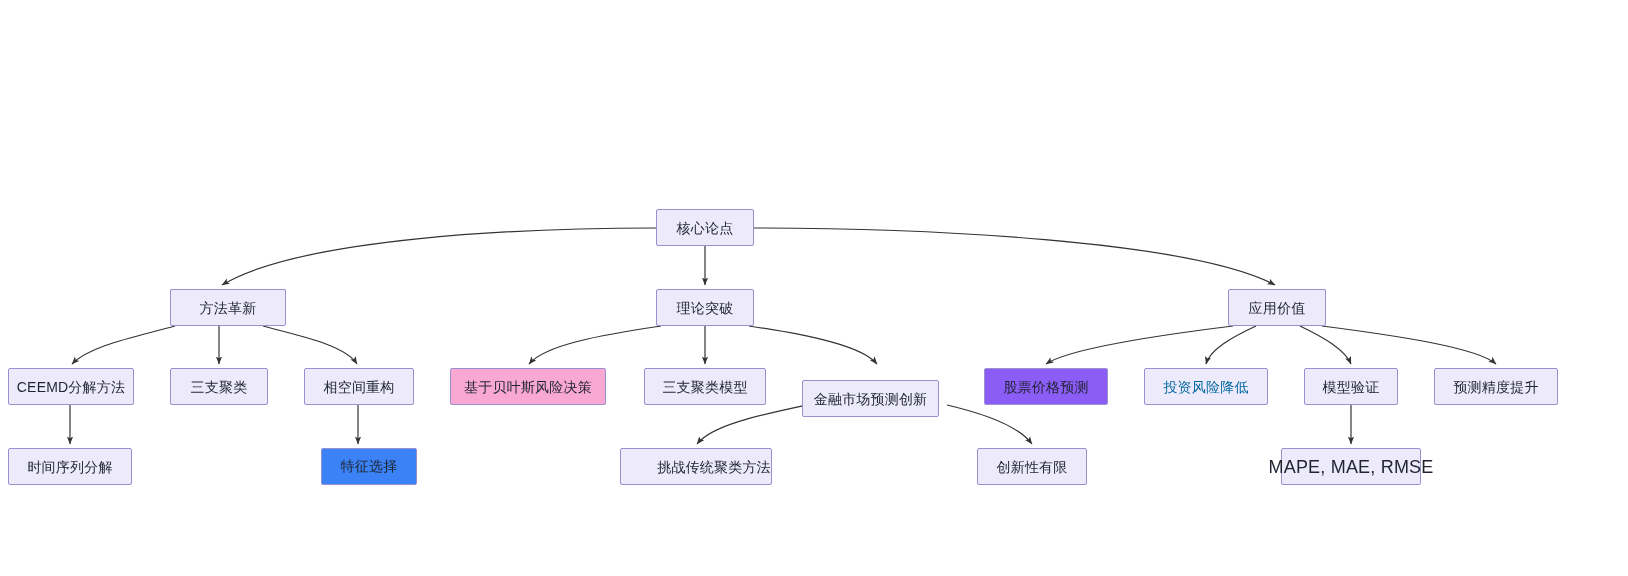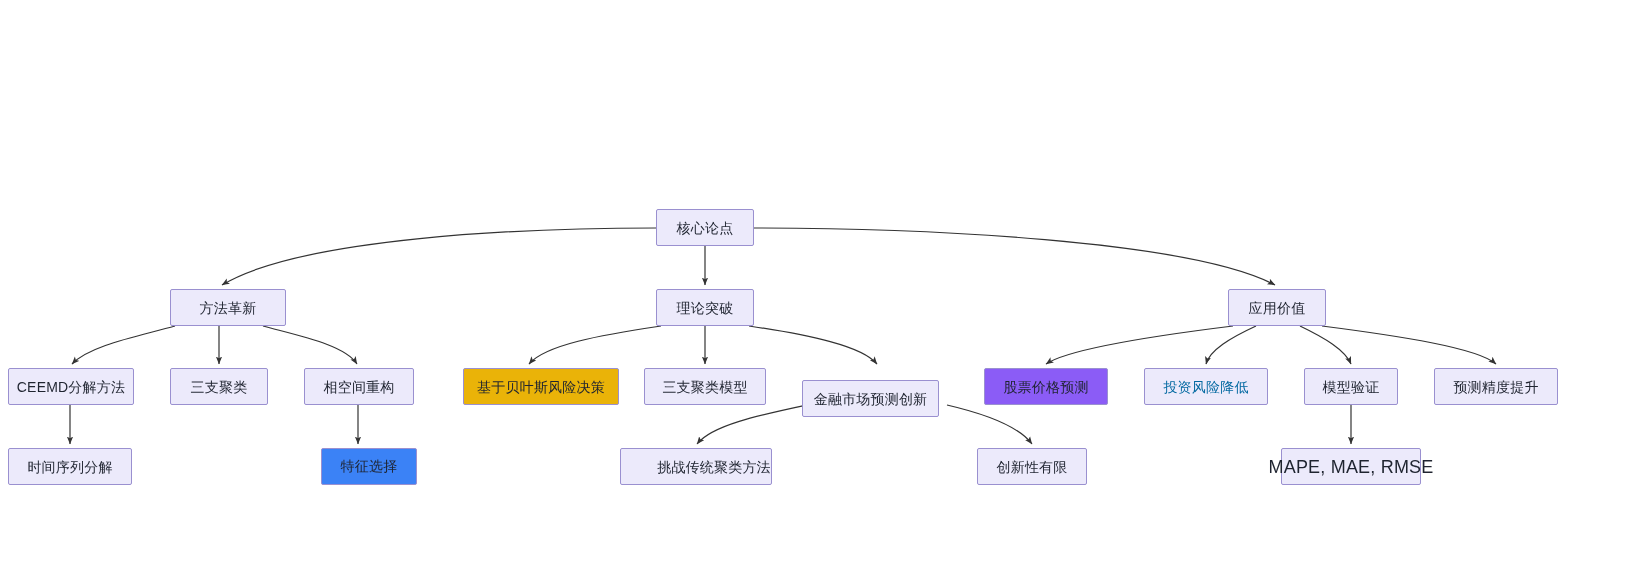--- a/index.html
+++ b/index.html
@@ -104,21 +104,21 @@
       </div>
       <div class="node" style="left: 8px; top: 368px; width: 126px; height: 37px; background: rgb(236, 234, 251); border-color: rgb(154, 144, 208); color: rgb(31, 36, 48);">
         <span class="node-label">CEEMD分解方法</span>
       </div>
       <div class="node" style="left: 170px; top: 368px; width: 98px; height: 37px; background: rgb(236, 234, 251); border-color: rgb(154, 144, 208); color: rgb(31, 36, 48);">
         <span class="node-label">三支聚类</span>
       </div>
       <div class="node" style="left: 304px; top: 368px; width: 110px; height: 37px; background: rgb(236, 234, 251); border-color: rgb(154, 144, 208); color: rgb(31, 36, 48);">
         <span class="node-label">相空间重构</span>
       </div>
-      <div class="node" style="left: 463px; top: 368px; width: 156px; height: 37px; background: #eab308; border-color: rgb(154, 144, 208); color: rgb(31, 36, 48);">
+      <div class="node" style="left: 450px; top: 368px; width: 156px; height: 37px; background: #f9a8d4; border-color: rgb(154, 144, 208); color: rgb(31, 36, 48);">
         <span class="node-label">基于贝叶斯风险决策</span>
       </div>
       <div class="node" style="left: 644px; top: 368px; width: 122px; height: 37px; background: rgb(236, 234, 251); border-color: rgb(154, 144, 208); color: rgb(31, 36, 48);">
         <span class="node-label">三支聚类模型</span>
       </div>
       <div class="node" style="left: 802px; top: 356px; width: 137px; height: 37px; background: rgb(236, 234, 251); border-color: rgb(154, 144, 208); color: rgb(31, 36, 48); margin-top: 24px;">
         <span class="node-label">金融市场预测创新</span>
       </div>
       <div class="node" style="left: 984px; top: 368px; width: 124px; height: 37px; background: #8b5cf6; border-color: rgb(154, 144, 208); color: rgb(31, 36, 48);">
         <span class="node-label">股票价格预测</span>

